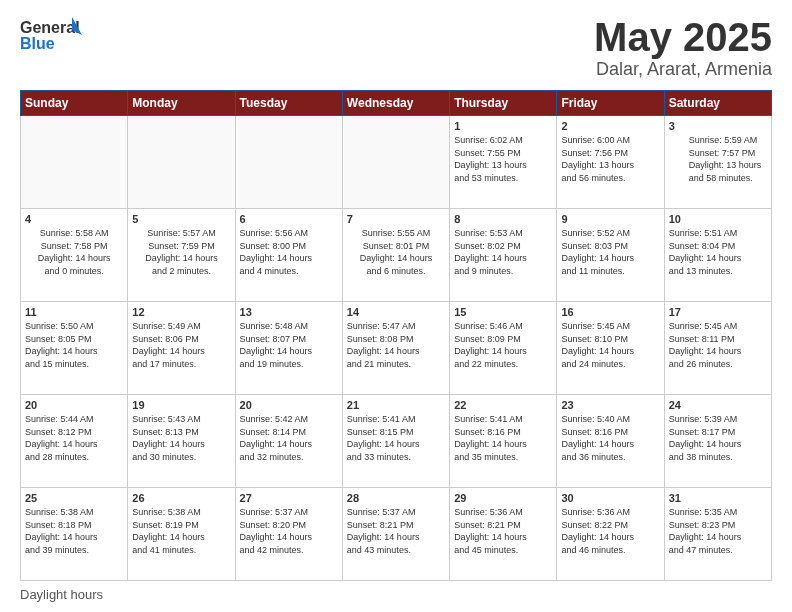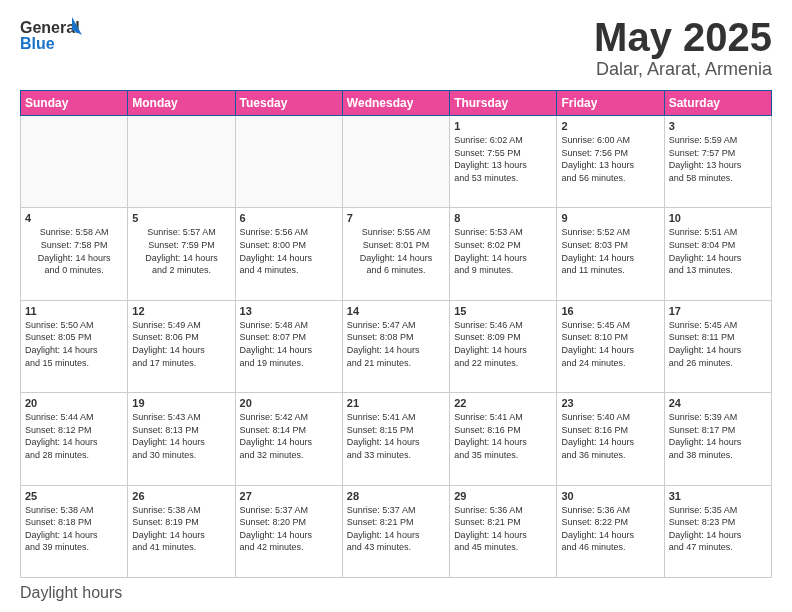--- a/index.html
+++ b/index.html
@@ -42,21 +42,21 @@
       color: #555;
     }
     .calendar {
       flex: 1;
       border: 1px solid #ccc;
       border-collapse: collapse;
       width: 100%;
       table-layout: fixed;
     }
     .calendar th {
-      background-color: #ec4899;
+      background-color: #7f1d1d;
       color: white;
       font-size: 12px;
       font-weight: bold;
       padding: 5px 4px;
       text-align: left;
       border: 1px solid #1558a0;
     }
     .calendar td {
       border: 1px solid #ccc;
       vertical-align: top;
@@ -75,21 +75,21 @@
       display: block;
       margin-bottom: 2px;
     }
     .day-info {
       font-size: 9px;
       line-height: 1.4;
       color: #333;
     }
     .footer-note {
       margin-top: 6px;
-      font-size: 16px;
+      font-size: 13px;
       color: #555;
     }
   </style>
 </head>
 <body>
 
 <div class="page">
   <div class="header">
     <div class="logo">
         <svg width="70" height="40">
@@ -131,21 +131,21 @@
           </td>
           <td>
             <span class="day-num">2</span>
             <div class="day-info" style="white-space: pre-line;">Sunrise: 6:00 AM
 Sunset: 7:56 PM
 Daylight: 13 hours
 and 56 minutes.</div>
           </td>
           <td>
             <span class="day-num">3</span>
-            <div class="day-info" style="white-space: pre-line;">Sunrise: 5:59 AM
+            <div class="day-info" style="white-space: pre-line; margin-left: 20px;">Sunrise: 5:59 AM
 Sunset: 7:57 PM
 Daylight: 13 hours
 and 58 minutes.</div>
           </td>
         </tr>
         <tr>
           <td>
             <span class="day-num">4</span>
             <div class="day-info" style="white-space: pre-line; text-align: center;">Sunrise: 5:58 AM
 Sunset: 7:58 PM

